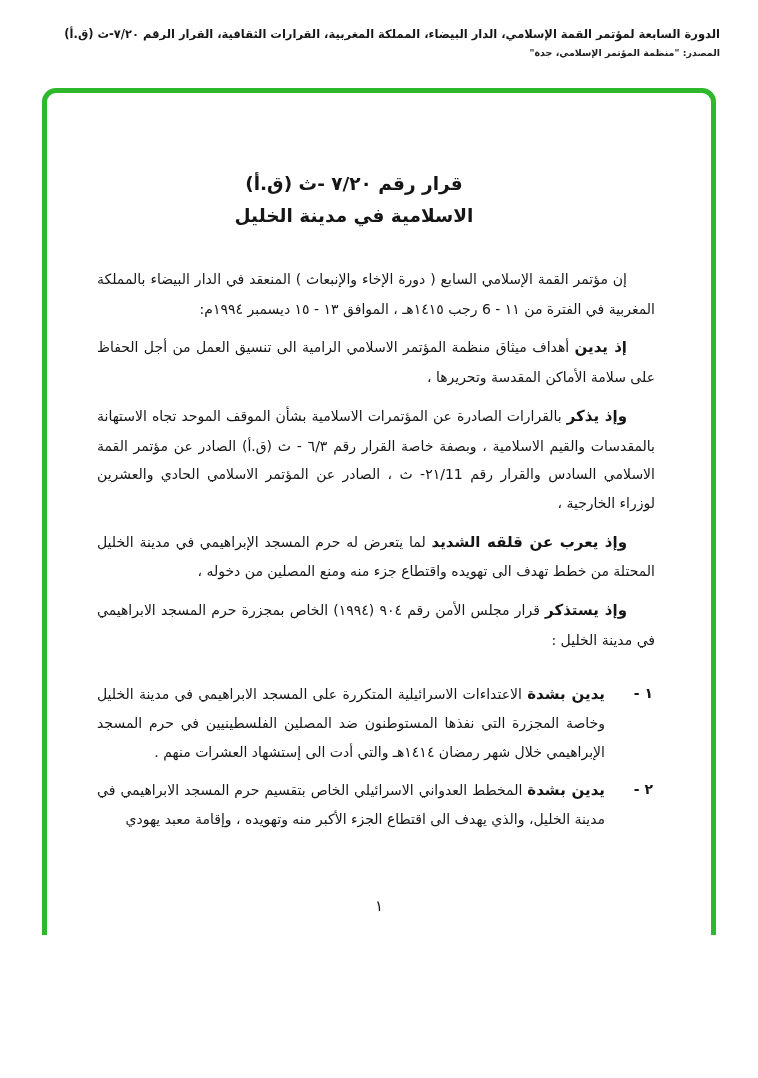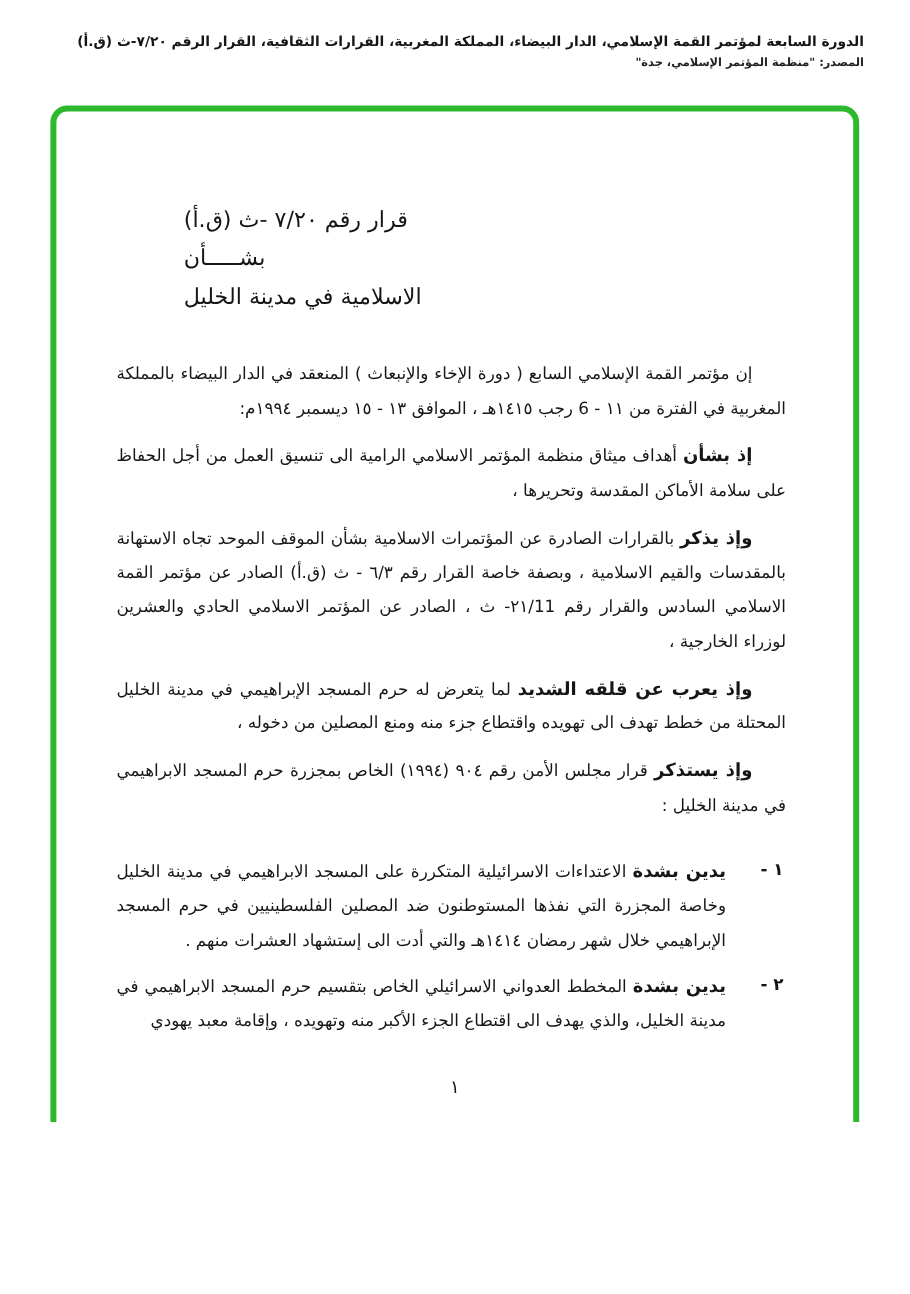--- a/index.html
+++ b/index.html
@@ -39,22 +39,22 @@
     overflow:hidden;
   }
   .content {
     direction:rtl;
     padding:34px 56px 10px 50px;
   }
   .title-block {
     width:72%;
     margin:46px auto 38px;
     transform:translateX(-22px);
-    text-align:left;
-    font-weight:normal;
+    text-align:center;
+    font-weight:bold;
   }
   .title-line {
     font-size:18.5px;
     margin:11px 0;
     letter-spacing:0.5px;
   }
   .para {
     font-size:14px;
     line-height:2.05;
     text-align:justify;
@@ -94,27 +94,26 @@
   <div class="header">
     <div class="header-line1">الدورة السابعة لمؤتمر القمة الإسلامي، الدار البيضاء، المملكة المغربية، القرارات الثقافية، القرار الرقم ٧/٢٠-ث (ق.أ)</div>
     <div class="header-line2">المصدر: "منظمة المؤتمر الإسلامي، جدة"</div>
   </div>
 
   <div class="green-box" style="border-color: rgb(46, 184, 46);">
     <div class="content">
 
       <div class="title-block">
         <div class="title-line">قرار رقم ٧/٢٠ -ث (ق.أ)</div>
-        <div class="title-line">بشـــــأن</div>
         <div class="title-line">الاسلامية في مدينة الخليل</div>
       </div>
 
       <p class="para"><span class="lead"></span><span>إن مؤتمر القمة الإسلامي السابع ( دورة الإخاء والإنبعاث ) المنعقد في الدار البيضاء بالمملكة المغربية في الفترة من ١١ - 6 رجب ١٤١٥هـ ، الموافق ١٣ - ١٥ ديسمبر ١٩٩٤م:</span></p>
 
-      <p class="para"><span class="lead">إذ بشأن</span><span> أهداف ميثاق منظمة المؤتمر الاسلامي الرامية الى تنسيق العمل من أجل الحفاظ على سلامة الأماكن المقدسة وتحريرها ،</span></p>
+      <p class="para"><span class="lead">إذ يدين</span><span> أهداف ميثاق منظمة المؤتمر الاسلامي الرامية الى تنسيق العمل من أجل الحفاظ على سلامة الأماكن المقدسة وتحريرها ،</span></p>
 
       <p class="para"><span class="lead">وإذ يذكر</span><span> بالقرارات الصادرة عن المؤتمرات الاسلامية بشأن الموقف الموحد تجاه الاستهانة بالمقدسات والقيم الاسلامية ، وبصفة خاصة القرار رقم ٦/٣ - ث (ق.أ) الصادر عن مؤتمر القمة الاسلامي السادس والقرار رقم ٢١/11- ث ، الصادر عن المؤتمر الاسلامي الحادي والعشرين لوزراء الخارجية ،</span></p>
 
       <p class="para"><span class="lead">وإذ يعرب عن قلقه الشديد</span><span> لما يتعرض له حرم المسجد الإبراهيمي في مدينة الخليل المحتلة من خطط تهدف الى تهويده واقتطاع جزء منه ومنع المصلين من دخوله ،</span></p>
 
       <p class="para"><span class="lead">وإذ يستذكر</span><span> قرار مجلس الأمن رقم ٩٠٤ (١٩٩٤) الخاص بمجزرة حرم المسجد الابراهيمي في مدينة الخليل :</span></p>
 
       <div class="items">
         <div class="item">
           <span class="item-num">١ -</span><span class="lead">يدين بشدة</span><span> الاعتداءات الاسرائيلية المتكررة على المسجد الابراهيمي في مدينة الخليل وخاصة المجزرة التي نفذها المستوطنون ضد المصلين الفلسطينيين في حرم المسجد الإبراهيمي خلال شهر رمضان ١٤١٤هـ والتي أدت الى إستشهاد العشرات منهم .</span>

